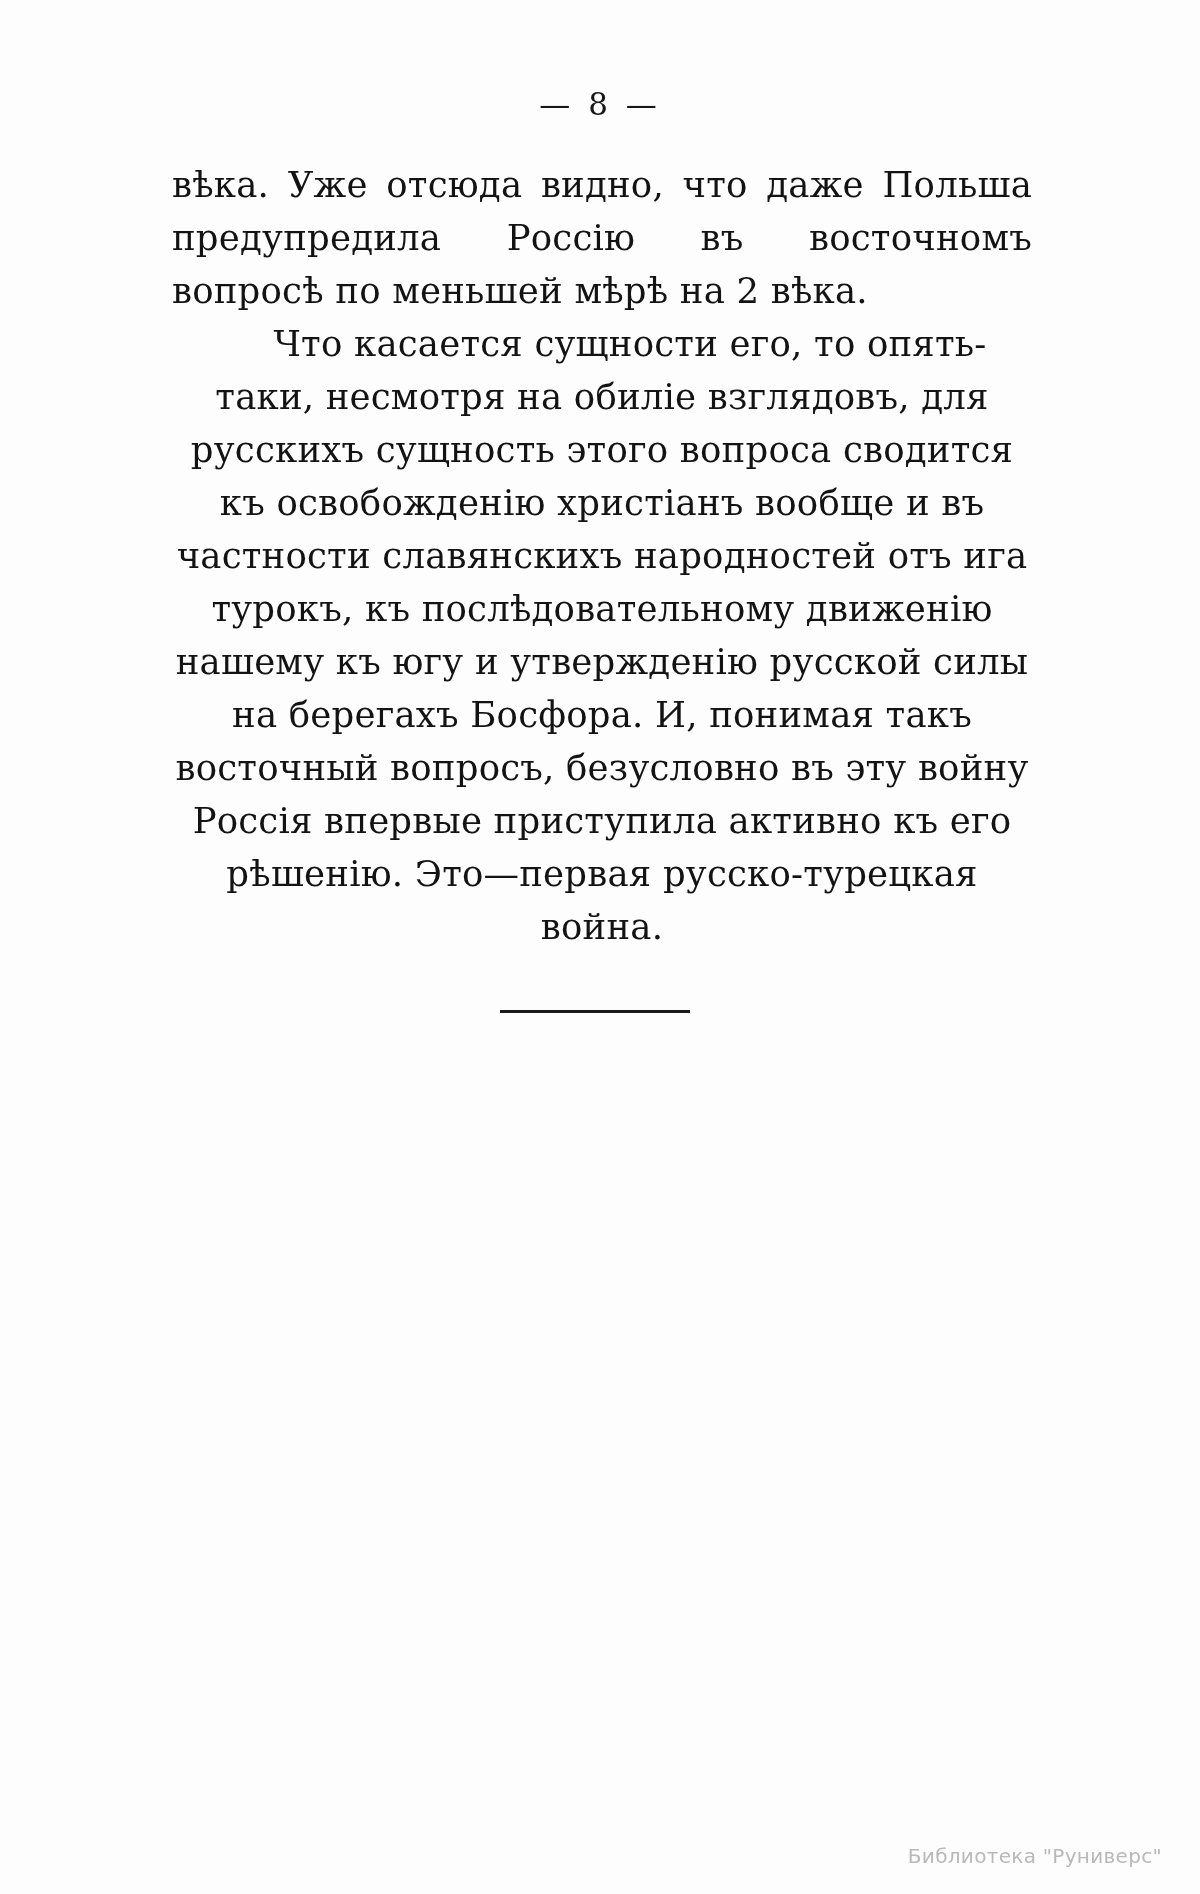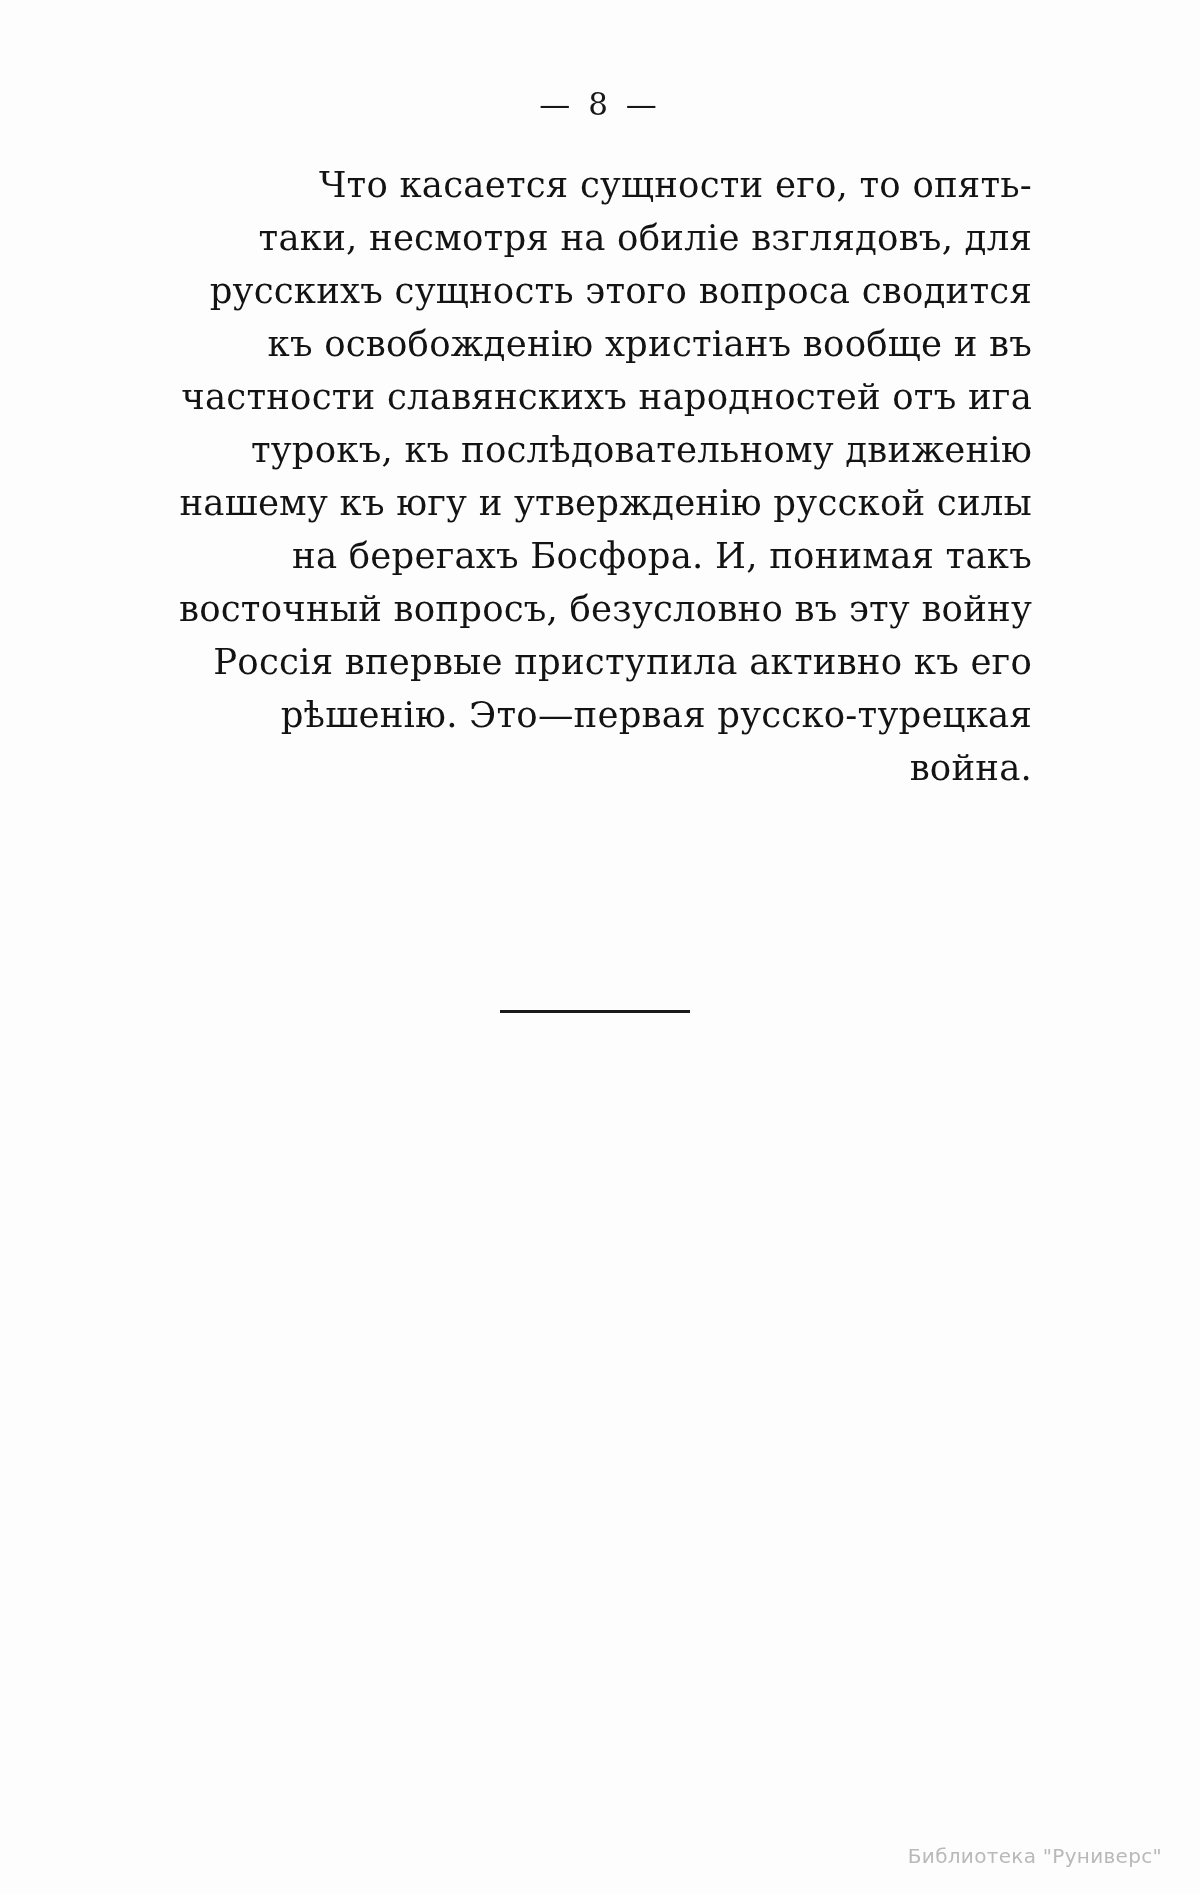--- a/index.html
+++ b/index.html
@@ -56,21 +56,21 @@
 
   .para + .para {
     margin-top: 0px;
   }
 
   .para.indent {
     text-indent: 56px;
   }
 
   .para:last-child {
-    text-align: right;
+    text-align: center;
   }
 
   .rule {
     position: absolute;
     left: 500px;
     top: 1010px;
     width: 190px;
     height: 0;
     border-top: 3px solid #1a1a1a;
   }
@@ -86,20 +86,21 @@
   }
 </style>
 </head>
 <body>
 
 <div class="page">
 
   <div class="page-number">— 8 —</div>
 
   <div class="text-block">
+    <p class="para">вѣка. Уже отсюда видно, что даже Польша предупредила Россію въ восточномъ вопросѣ по меньшей мѣрѣ на 2 вѣка.</p>
     <p class="para indent">Что касается сущности его, то опять-таки, несмотря на обиліе взглядовъ, для русскихъ сущность этого вопроса сводится къ освобожденію христіанъ вообще и въ частности славянскихъ народностей отъ ига турокъ, къ послѣдовательному движенію нашему къ югу и утвержденію русской силы на берегахъ Босфора. И, понимая такъ восточный вопросъ, безусловно въ эту войну Россія впервые приступила активно къ его рѣшенію. Это—первая русско-турецкая война.</p>
   </div>
 
   <div class="rule"></div>
 
   <div class="watermark">Библиотека "Руниверс"</div>
 
 </div>
 
 </body></html>

